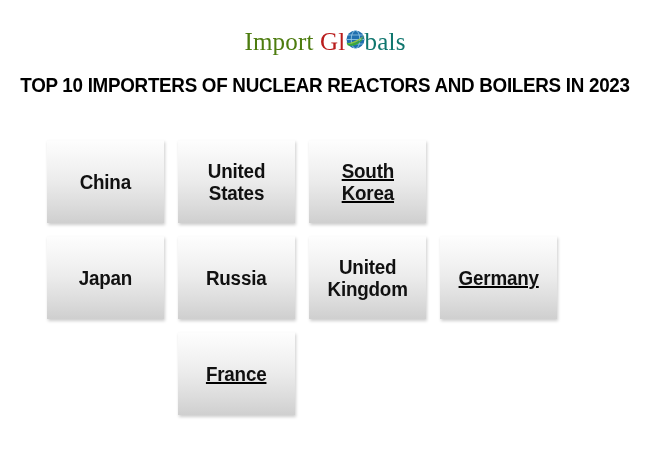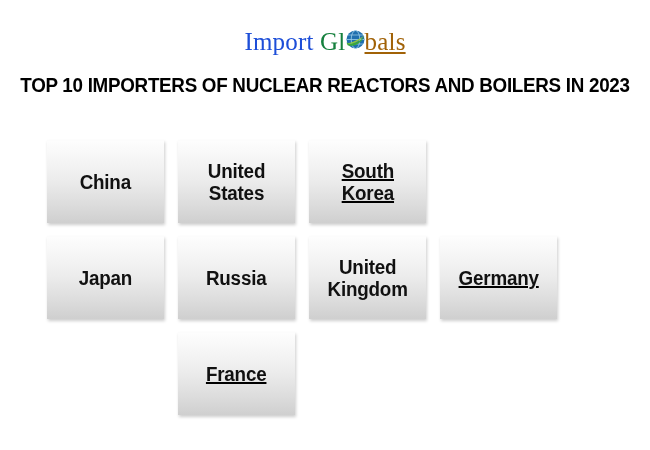--- a/index.html
+++ b/index.html
@@ -32,23 +32,23 @@
     line-height: 1;
     white-space: nowrap;
   }
   .logo-text {
     font-family: "Liberation Serif", serif;
     font-size: 25px;
     font-weight: 400;
     letter-spacing: 0.2px;
     vertical-align: middle;
   }
-  .logo-word-1 { color: #1d4ed8; }
-  .logo-word-2a { color: #15803d; }
-  .logo-word-2b { color: #a16207; text-decoration: underline; }
+  .logo-word-1 { color: #4d7c0f; }
+  .logo-word-2a { color: #b91c1c; }
+  .logo-word-2b { color: #0f766e; }
 
   .globe {
     display: inline-block;
     position: relative;
     width: 19px;
     height: 19px;
     vertical-align: -3px;
     margin: 0 0px;
   }
   .globe svg { display: block; }

